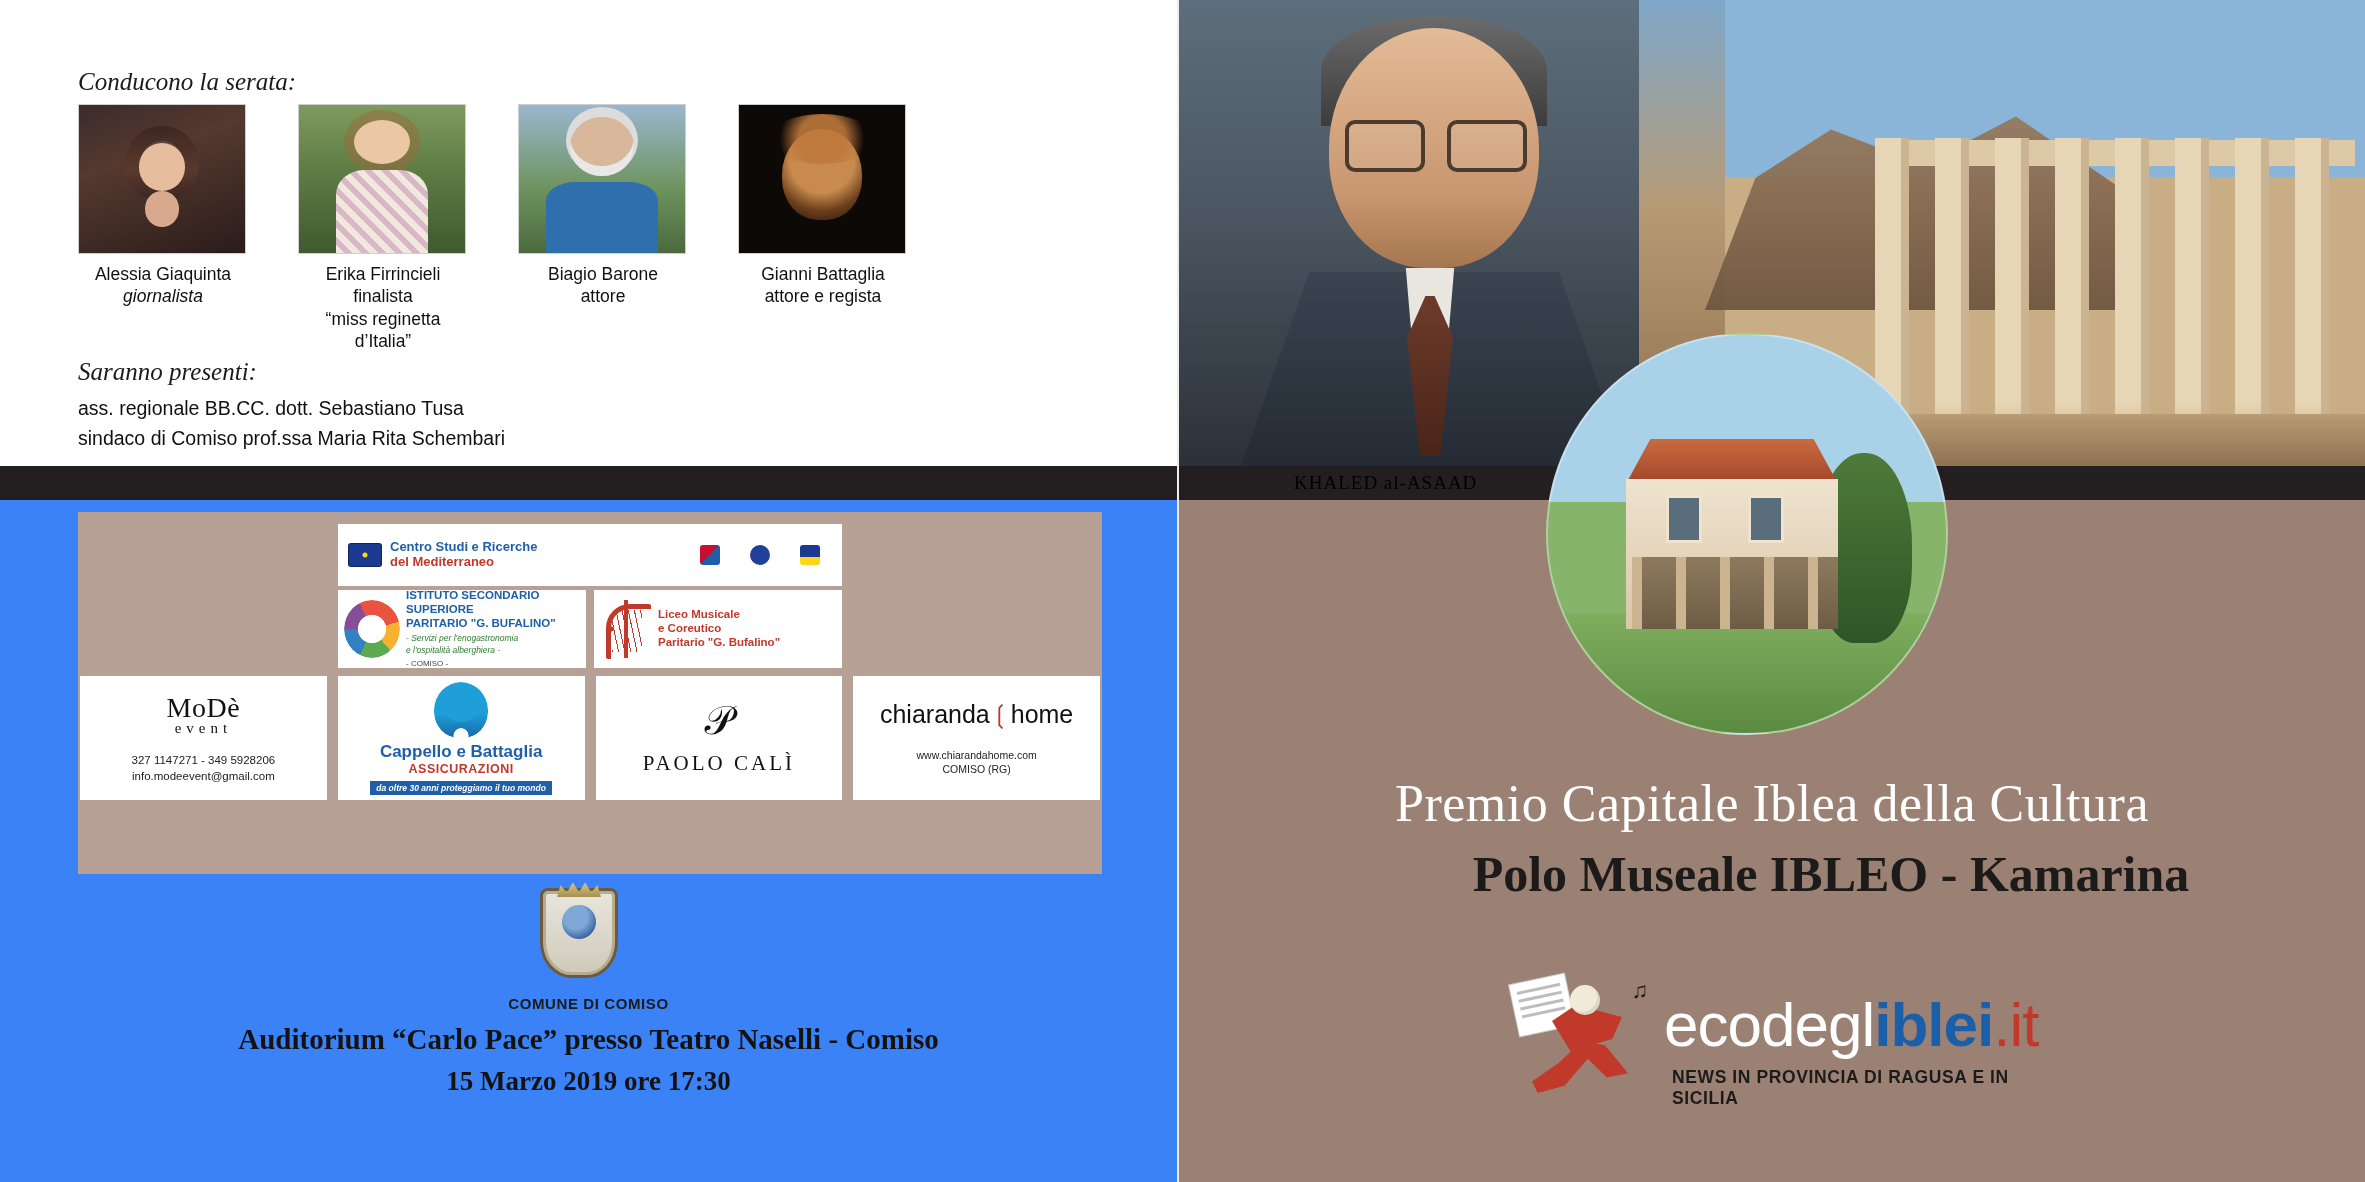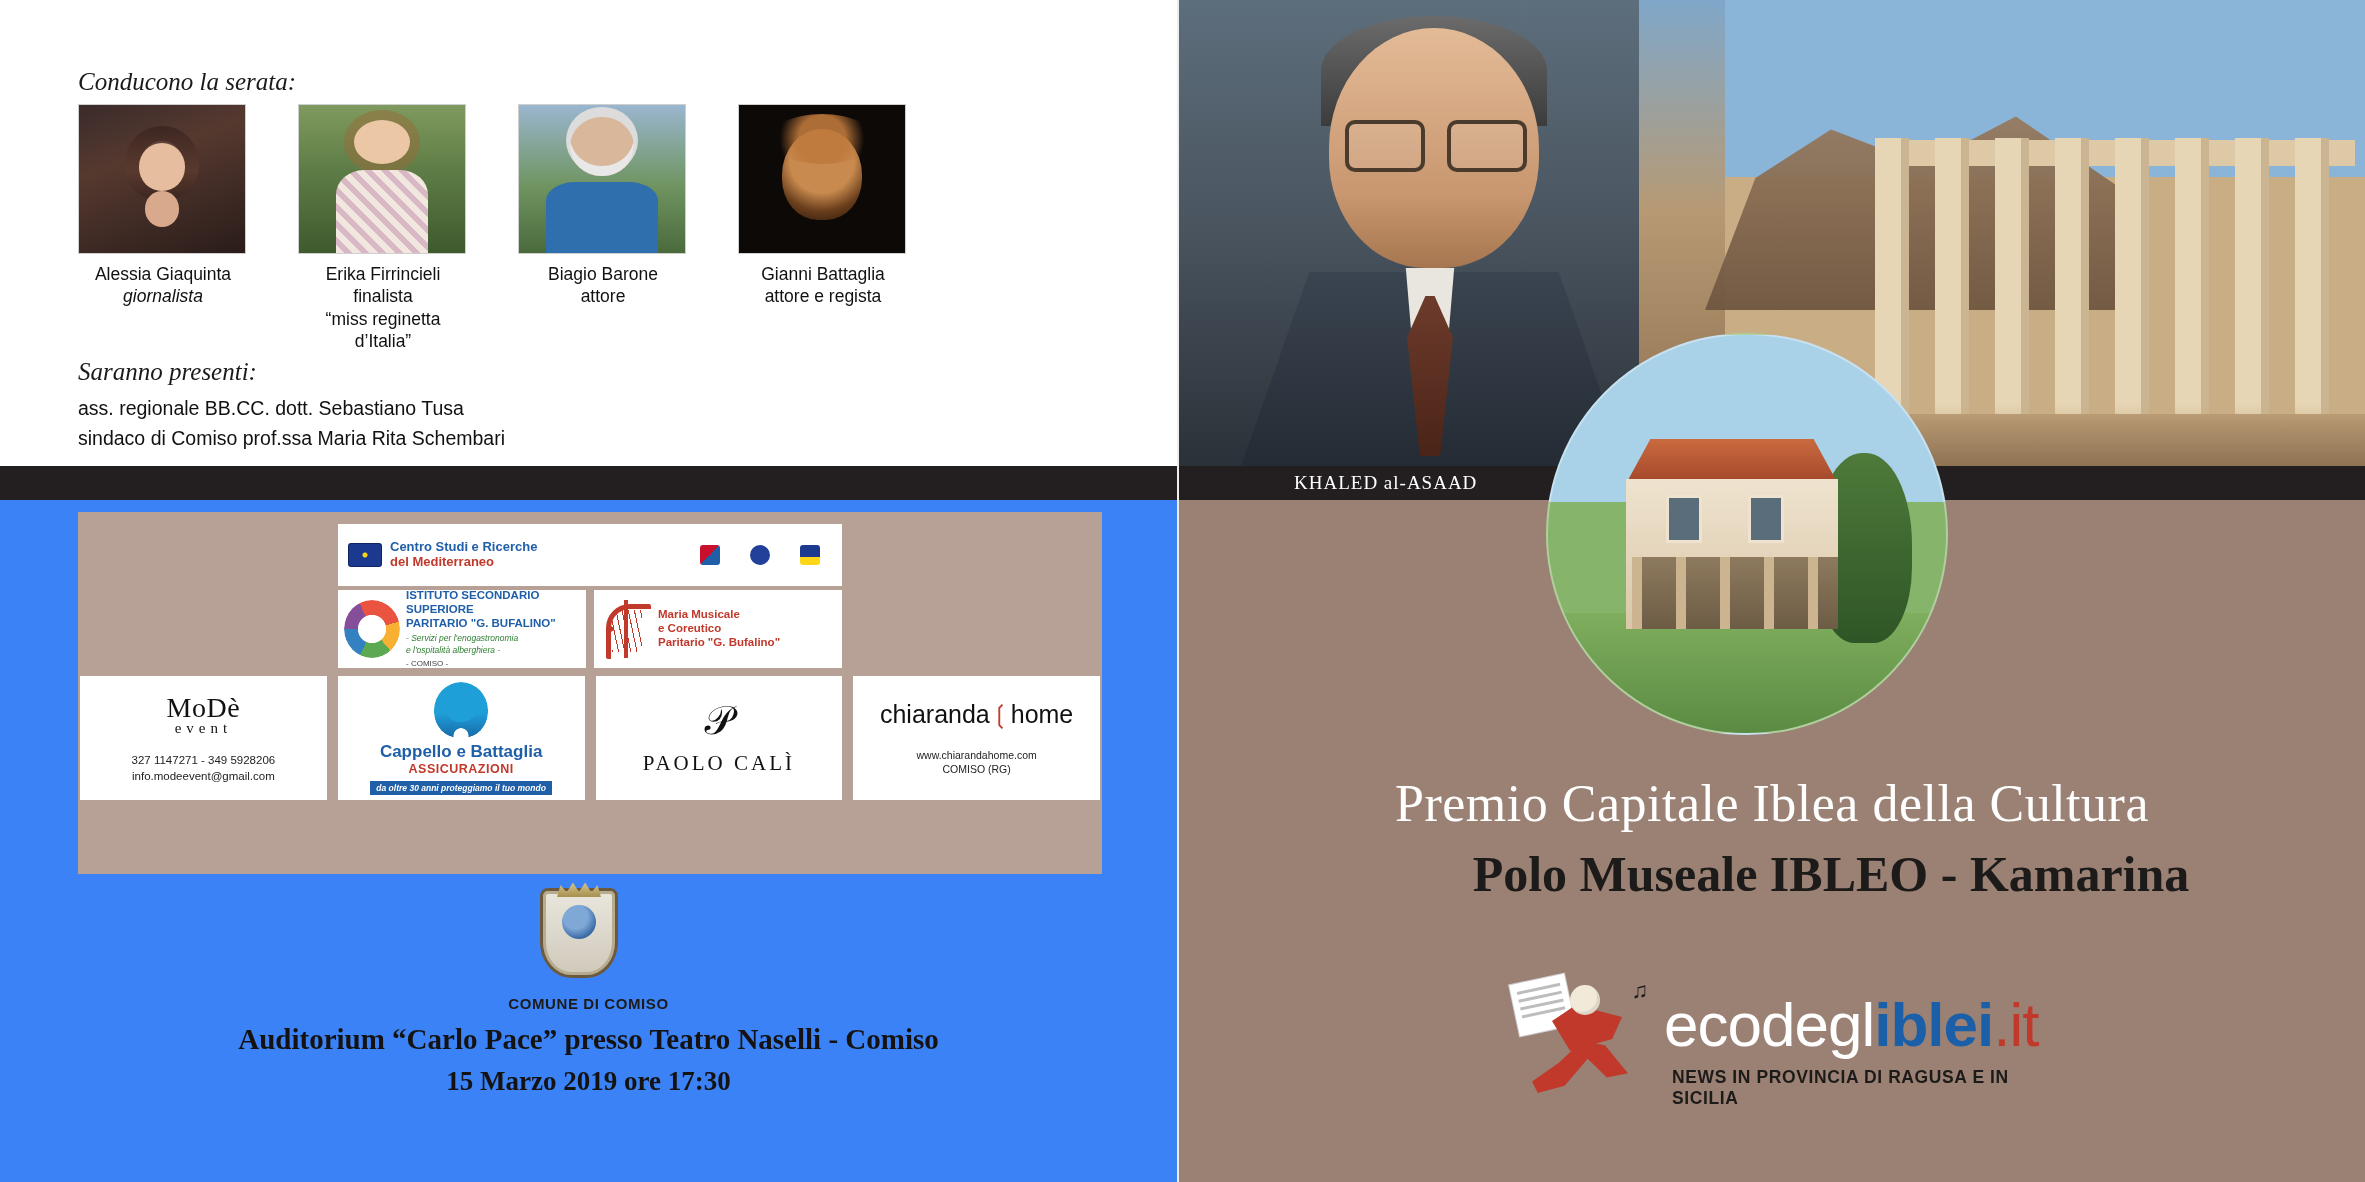--- a/index.html
+++ b/index.html
@@ -502,21 +502,21 @@
   }
   .khaled-name {
     position: absolute;
     left: 115px;
     top: 466px;
     height: 46px;
     line-height: 34px;
     font-family: "Liberation Serif", serif;
     font-size: 19px;
     letter-spacing: 1px;
-    color: #ffffff;
+    color: #000000;
   }
   .circle-photo {
     position: absolute;
     left: 367px;
     top: 333px;
     width: 398px;
     height: 398px;
     border-radius: 50%;
     overflow: hidden;
     background: linear-gradient(180deg, #a9d2e8 0 42%, #86b46a 42% 100%);
@@ -726,21 +726,21 @@
             <span class="hl-blue">PARITARIO "G. BUFALINO"</span><br>
             <span class="hl-green">- Servizi per l'enogastronomia</span><br>
             <span class="hl-green">e l'ospitalità alberghiera -</span><br>
             <span class="sm">- COMISO -</span>
           </span>
         </div>
 
         <div class="logo-card licei-card">
           <span class="harp"></span>
           <span class="card-text">
-            <span class="hl-red">Maria Musicale</span><br>
+            <span class="hl-red">Liceo Musicale</span><br>
             <span class="hl-red">e Coreutico</span><br>
             <span class="hl-red">Paritario "G. Bufalino"</span>
           </span>
         </div>
 
         <div class="row3">
           <div class="logo-card">
             <div class="mode-name">MoDè</div>
             <div class="mode-sub">event</div>
             <div class="mode-contact">

